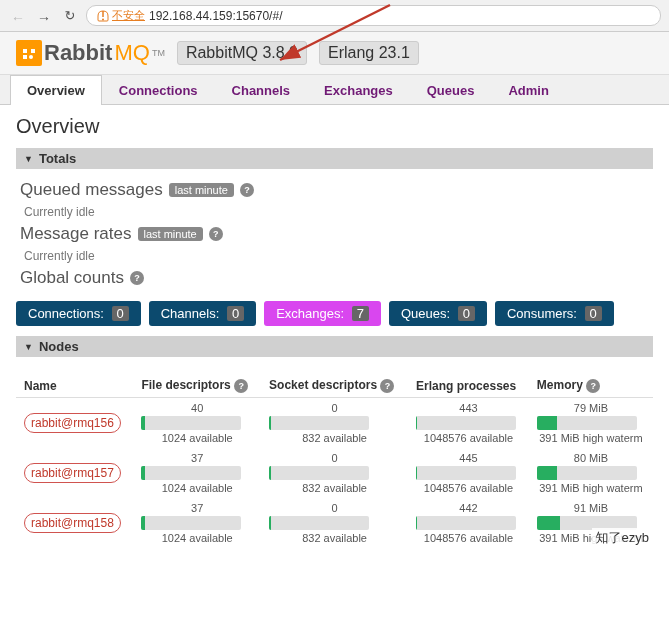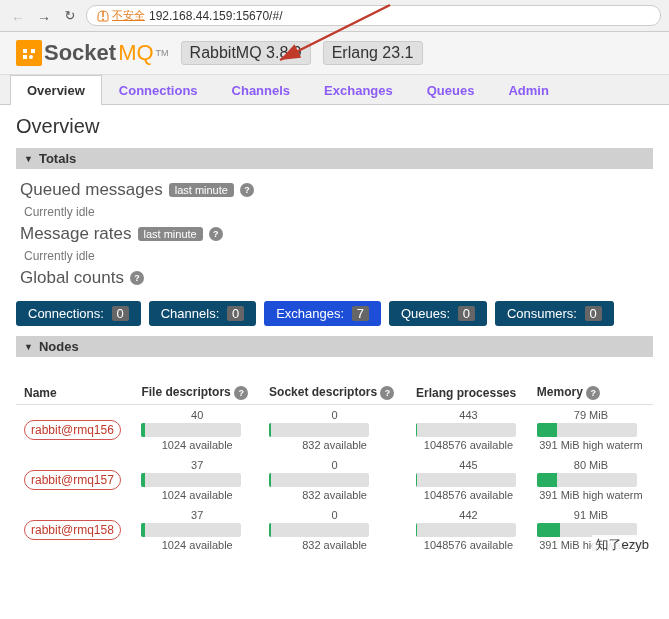--- a/index.html
+++ b/index.html
@@ -70,21 +70,21 @@
     .nav-tabs {
       background: #f0f0f0;
       border-bottom: 1px solid #ccc;
       display: flex;
       padding: 0 10px;
     }
     .nav-tab {
       padding: 7px 16px;
       font-size: 13px;
       font-weight: bold;
-      color: #8b5cf6;
+      color: #701a75;
       cursor: pointer;
       border: 1px solid transparent;
       border-bottom: none;
       margin-bottom: -1px;
     }
     .nav-tab.active {
       background: #fff;
       border-color: #ccc;
       color: #333;
     }
@@ -168,27 +168,27 @@
       font-size: 13px;
       cursor: pointer;
     }
     .count-btn .count-val {
       background: #666;
       border-radius: 2px;
       padding: 0 5px;
       margin-left: 4px;
     }
     .count-btn.zero { background: #0c4a6e; }
-    .count-btn.nonzero { background: #1d4ed8; }
+    .count-btn.nonzero { background: #d946ef; }
 
     
     .nodes-table {
       width: 100%;
       border-collapse: collapse;
-      margin-top: 16px;
+      margin-top: 9px;
     }
     .nodes-table th {
       text-align: left;
       padding: 4px 8px;
       font-size: 12px;
       font-weight: bold;
       color: #333;
       border-bottom: 1px solid #ddd;
     }
     .nodes-table td {
@@ -280,21 +280,21 @@
     <div class="rmq-logo">
       <div class="rmq-logo-icon">
         <svg width="22" height="22" viewBox="0 0 22 22">
           <rect x="2" y="2" width="18" height="18" rx="2" fill="#f90"></rect>
           <rect x="5" y="7" width="4" height="4" fill="white"></rect>
           <rect x="5" y="13" width="4" height="4" fill="white"></rect>
           <rect x="13" y="7" width="4" height="4" fill="white"></rect>
           <circle cx="13" cy="15" r="2" fill="white"></circle>
         </svg>
       </div>
-      <span style="font-size:22px;font-weight:bold;color:#555;">Socket</span>
+      <span style="font-size:22px;font-weight:bold;color:#555;">Rabbit</span>
       <span style="font-size:22px;font-weight:normal;color:#f90;">MQ</span>
       <sup style="font-size:9px;color:#888;">TM</sup>
     </div>
     <div class="rmq-version-badge">RabbitMQ 3.8.9</div>
     <div class="rmq-version-badge">Erlang 23.1</div>
   </div>
 
   <div class="nav-tabs">
     <div class="nav-tab active">Overview</div>
     <div class="nav-tab">Connections</div>

